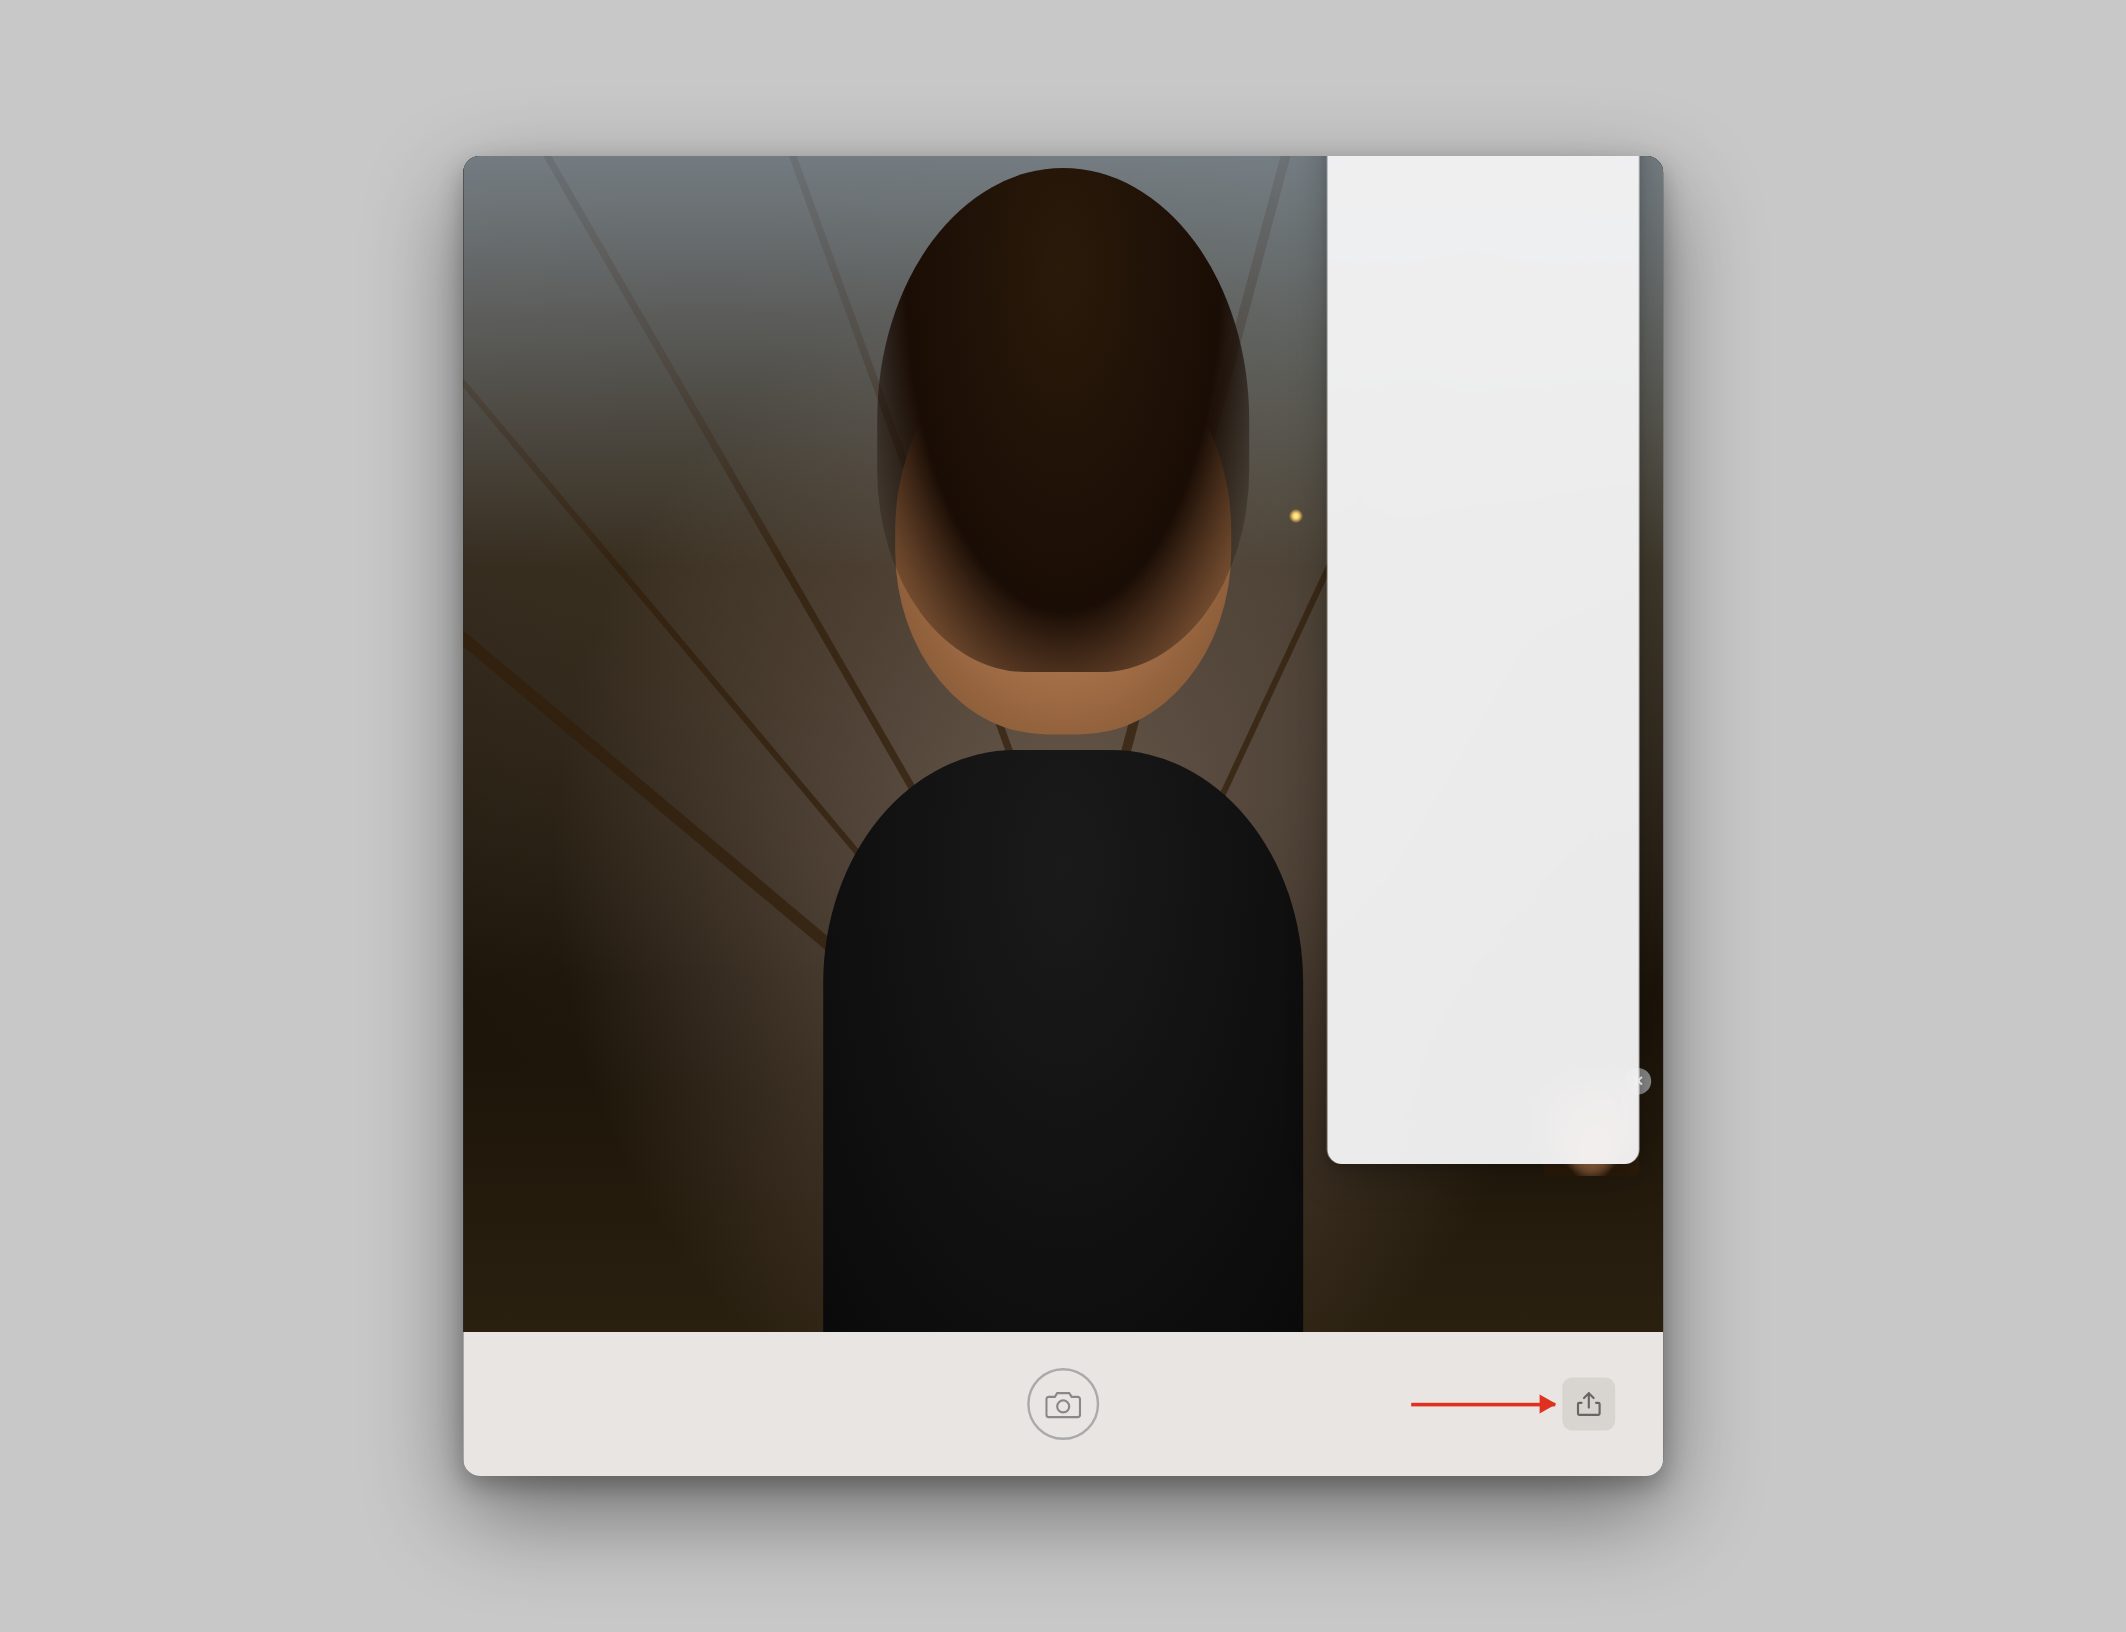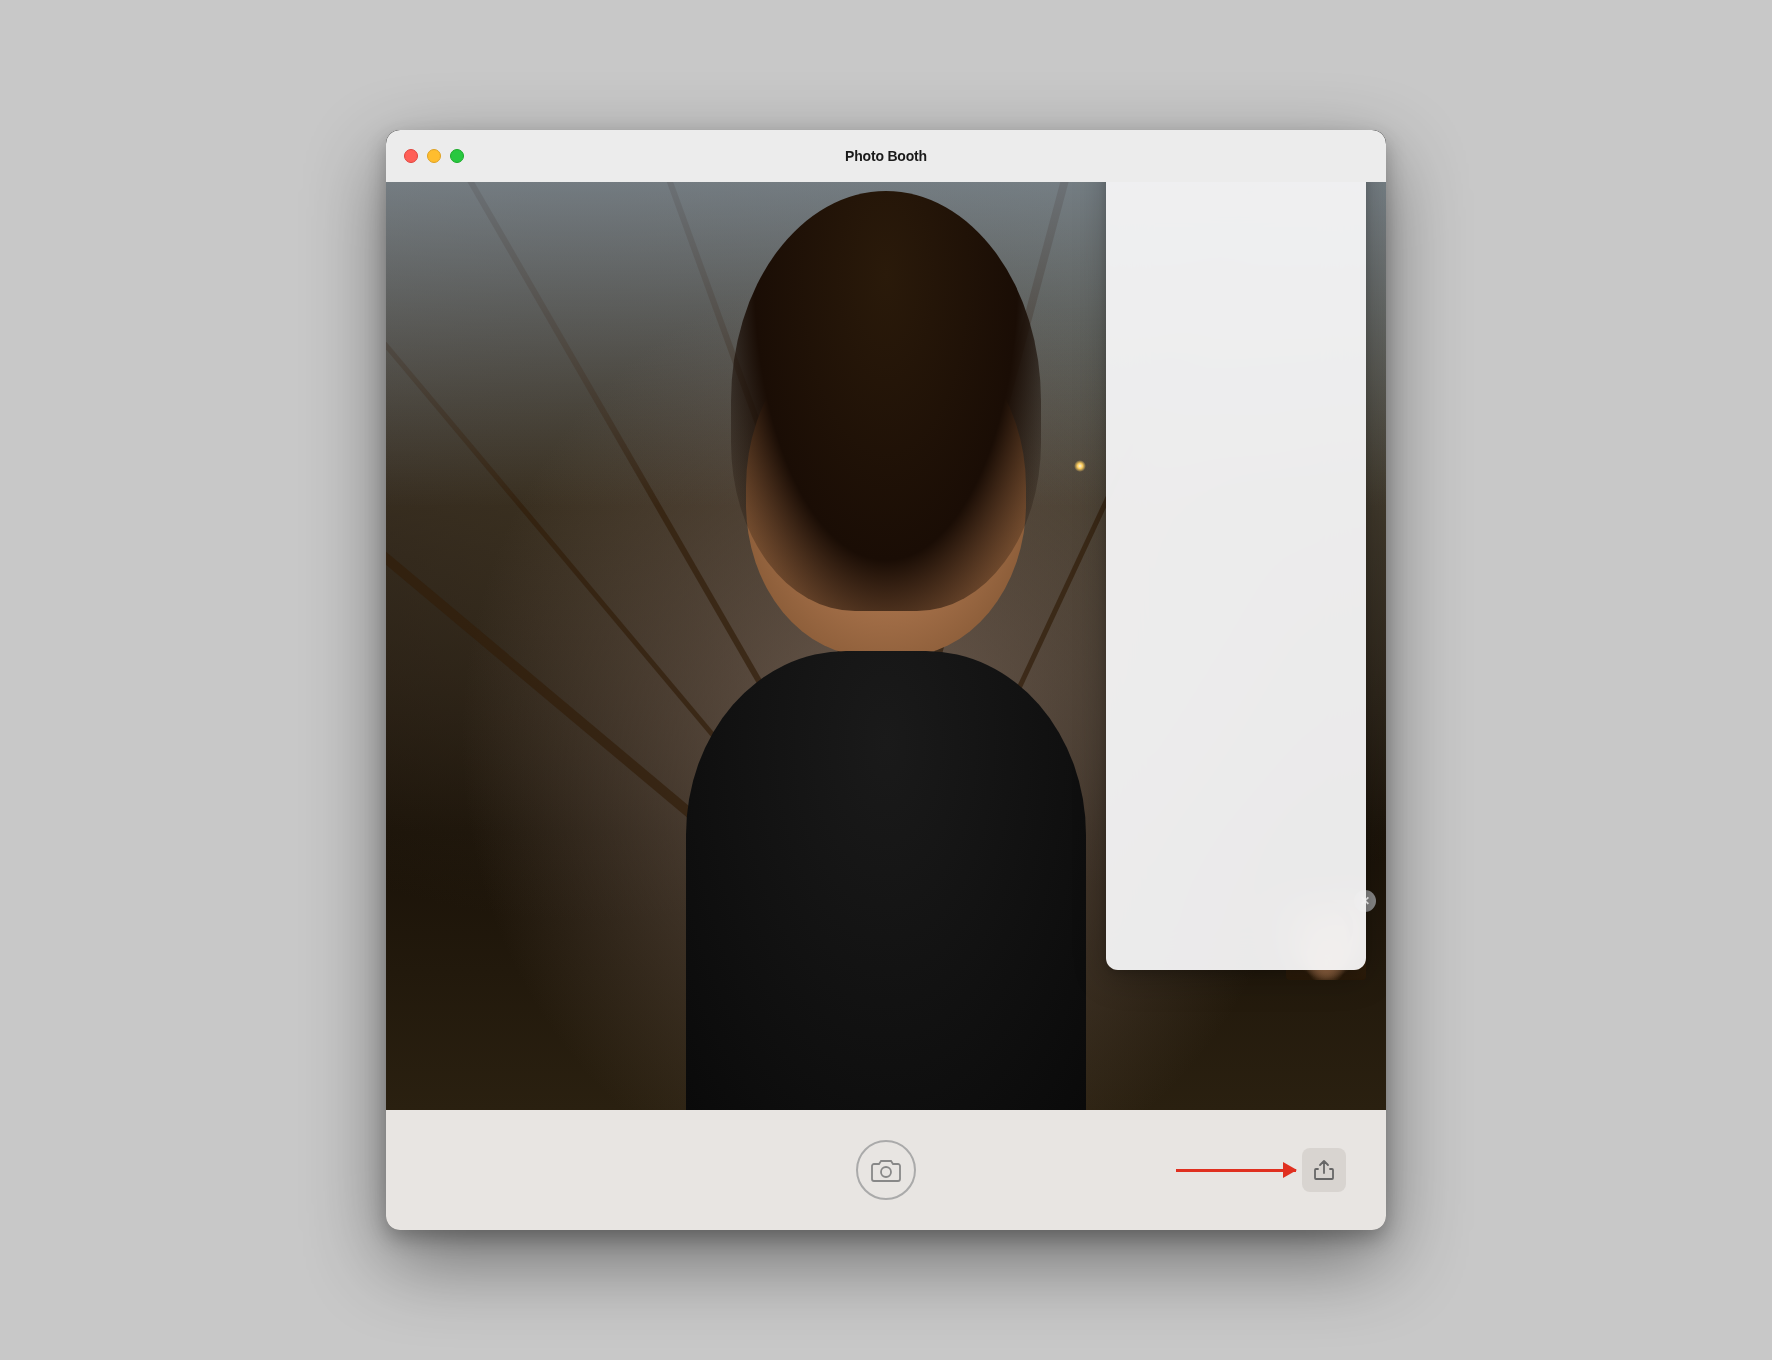--- a/index.html
+++ b/index.html
@@ -328,28 +328,20 @@
       background: radial-gradient(circle, #fff8e0 0%, #ffd060 30%, transparent 70%);
       border-radius: 50%;
     }
   </style>
 </head>
 <body>
 
 <div class="window-shadow">
   <div class="window">
 
-    <div class="title-bar">
-      <div class="traffic-lights">
-        <div class="traffic-light tl-close"></div>
-        <div class="traffic-light tl-min"></div>
-        <div class="traffic-light tl-max"></div>
-      </div>
-      <span class="window-title">Photo Booth</span>
-    </div>
 
     <div class="photo-area">
       <div class="photo-bg">
 
         <div class="beam beam1"></div>
         <div class="beam beam2"></div>
         <div class="beam beam3"></div>
         <div class="beam beam4"></div>
         <div class="beam beam5"></div>
         <div class="beam beam6"></div>

